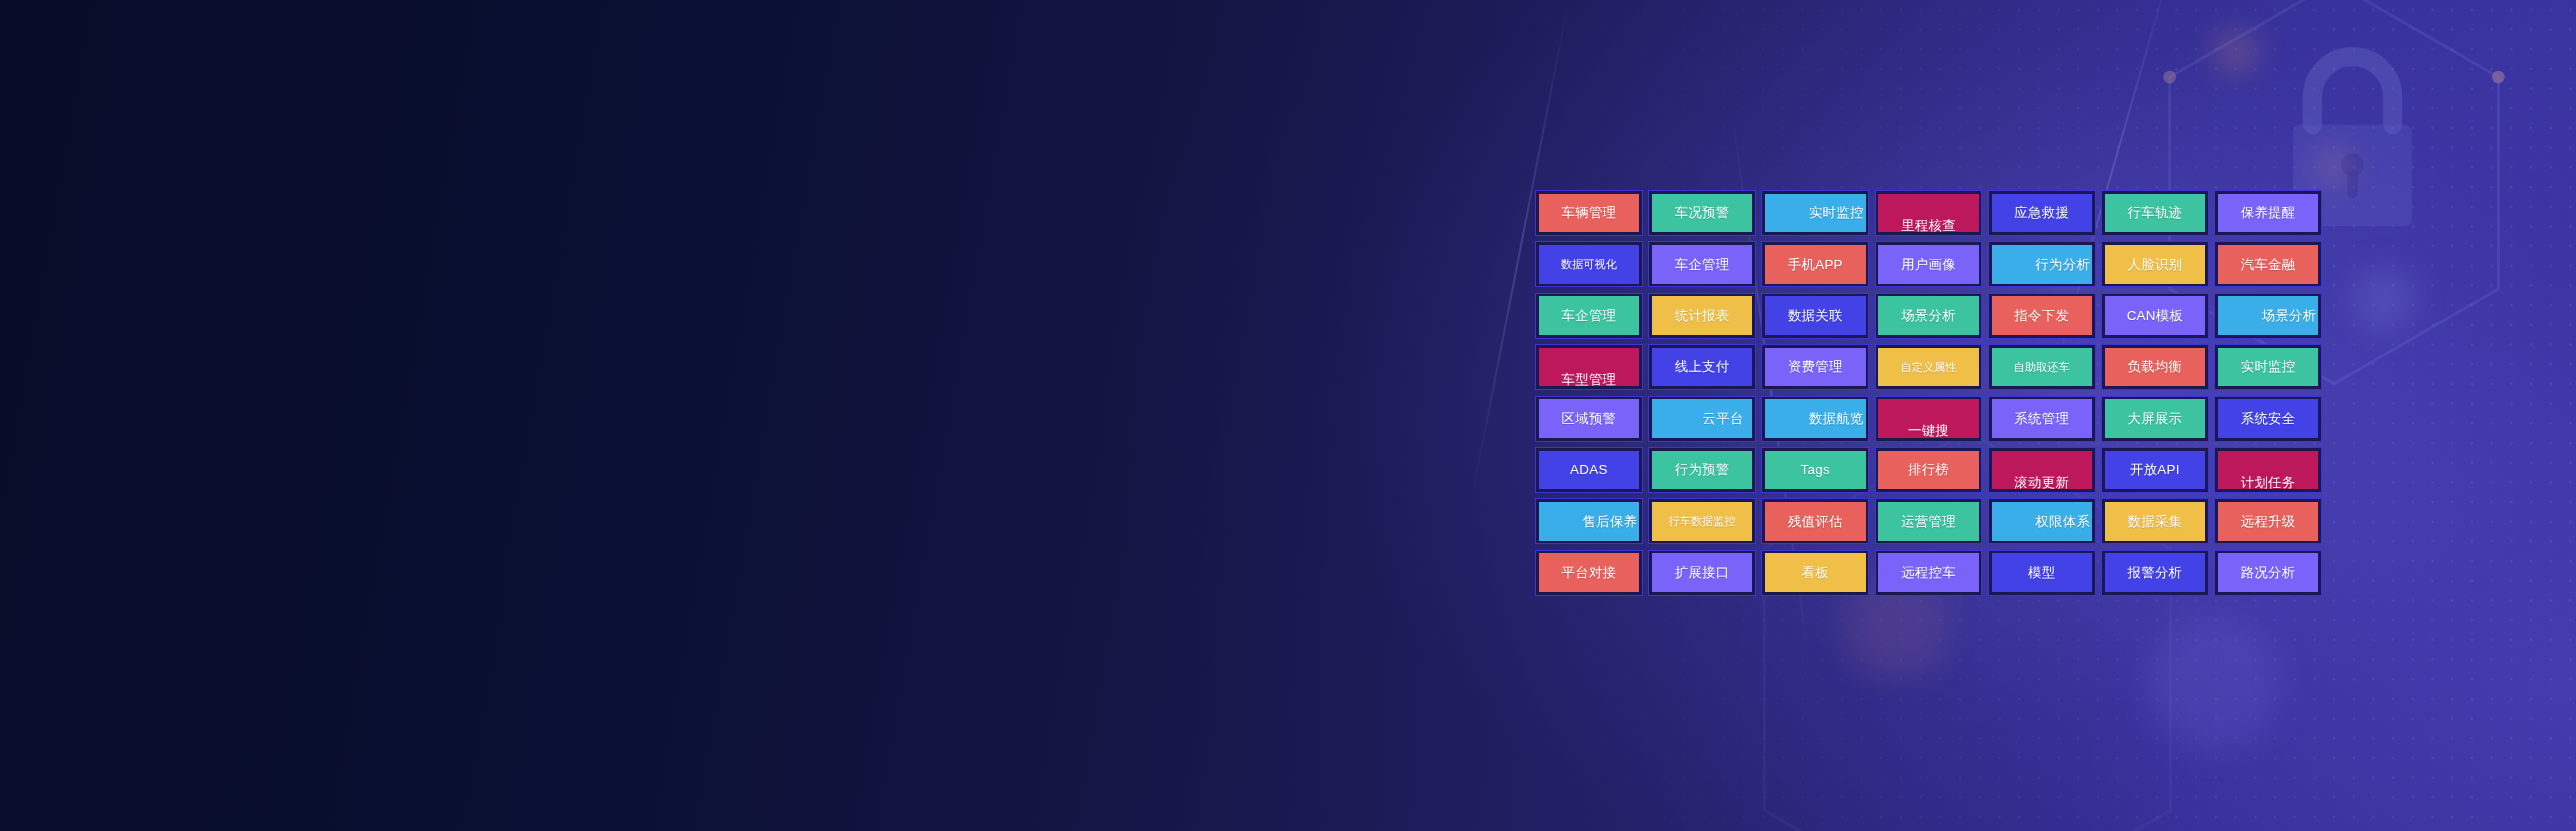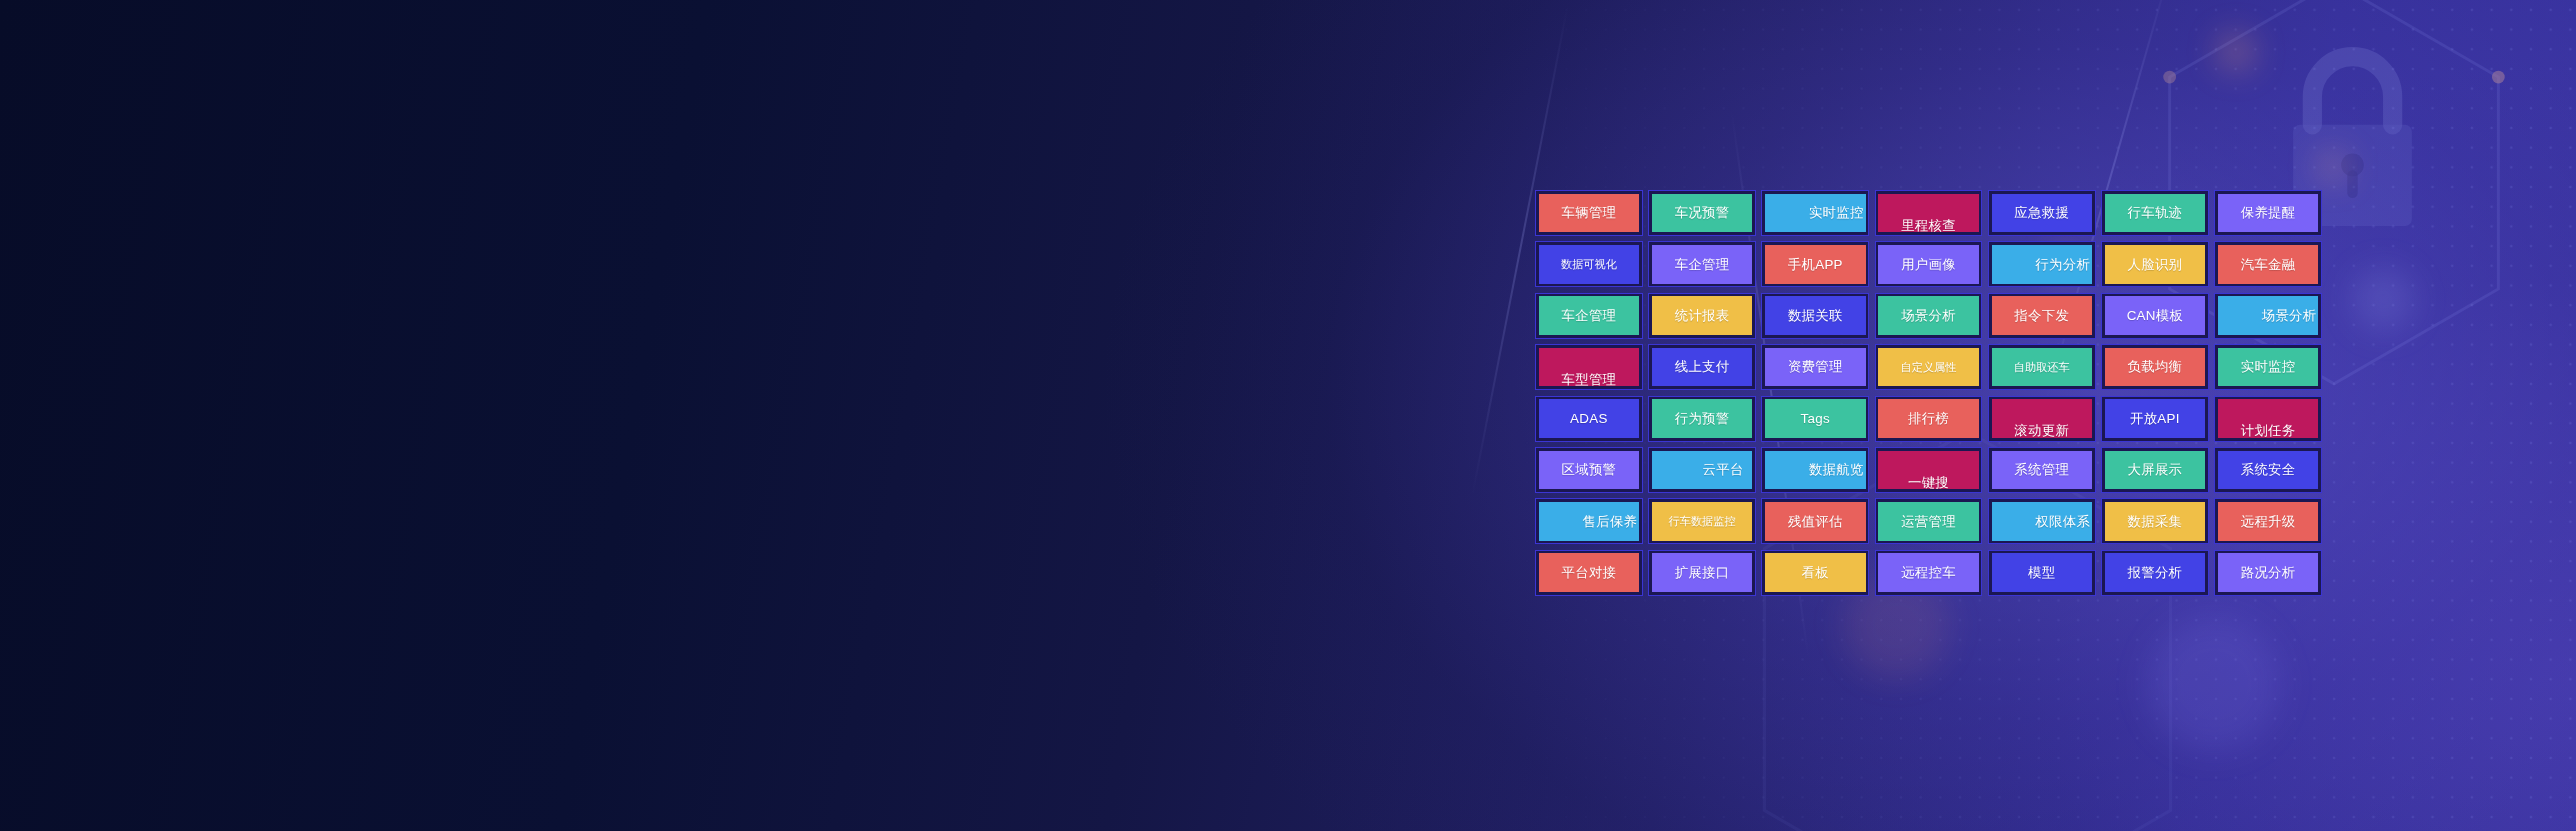--- a/index.html
+++ b/index.html
@@ -289,20 +289,57 @@
           </div>
         </div>
         <div class="tile">
           <div class="tile-fill c-teal">
             <span class="tile-label">实时监控</span>
           </div>
         </div>
       </div>
       <div class="grid-row">
         <div class="tile">
+          <div class="tile-fill c-violet">
+            <span class="tile-label">区域预警</span>
+          </div>
+        </div>
+        <div class="tile">
+          <div class="tile-fill c-sky">
+            <span class="tile-label">云平台</span>
+          </div>
+        </div>
+        <div class="tile">
+          <div class="tile-fill c-sky">
+            <span class="tile-label">数据航览</span>
+          </div>
+        </div>
+        <div class="tile">
+          <div class="tile-fill c-orange">
+            <span class="tile-label">一键搜</span>
+          </div>
+        </div>
+        <div class="tile">
+          <div class="tile-fill c-violet">
+            <span class="tile-label">系统管理</span>
+          </div>
+        </div>
+        <div class="tile">
+          <div class="tile-fill c-teal">
+            <span class="tile-label">大屏展示</span>
+          </div>
+        </div>
+        <div class="tile">
+          <div class="tile-fill c-blue">
+            <span class="tile-label">系统安全</span>
+          </div>
+        </div>
+      </div>
+      <div class="grid-row">
+        <div class="tile">
           <div class="tile-fill c-blue">
             <span class="tile-label">ADAS</span>
           </div>
         </div>
         <div class="tile">
           <div class="tile-fill c-teal">
             <span class="tile-label">行为预警</span>
           </div>
         </div>
         <div class="tile">
@@ -326,57 +363,20 @@
           </div>
         </div>
         <div class="tile">
           <div class="tile-fill c-orange">
             <span class="tile-label">计划任务</span>
           </div>
         </div>
       </div>
       <div class="grid-row">
         <div class="tile">
-          <div class="tile-fill c-violet">
-            <span class="tile-label">区域预警</span>
-          </div>
-        </div>
-        <div class="tile">
-          <div class="tile-fill c-sky">
-            <span class="tile-label">云平台</span>
-          </div>
-        </div>
-        <div class="tile">
-          <div class="tile-fill c-sky">
-            <span class="tile-label">数据航览</span>
-          </div>
-        </div>
-        <div class="tile">
-          <div class="tile-fill c-orange">
-            <span class="tile-label">一键搜</span>
-          </div>
-        </div>
-        <div class="tile">
-          <div class="tile-fill c-violet">
-            <span class="tile-label">系统管理</span>
-          </div>
-        </div>
-        <div class="tile">
-          <div class="tile-fill c-teal">
-            <span class="tile-label">大屏展示</span>
-          </div>
-        </div>
-        <div class="tile">
-          <div class="tile-fill c-blue">
-            <span class="tile-label">系统安全</span>
-          </div>
-        </div>
-      </div>
-      <div class="grid-row">
-        <div class="tile">
           <div class="tile-fill c-sky">
             <span class="tile-label">售后保养</span>
           </div>
         </div>
         <div class="tile">
           <div class="tile-fill c-yellow">
             <span class="tile-label sm">行车数据监控</span>
           </div>
         </div>
         <div class="tile">

